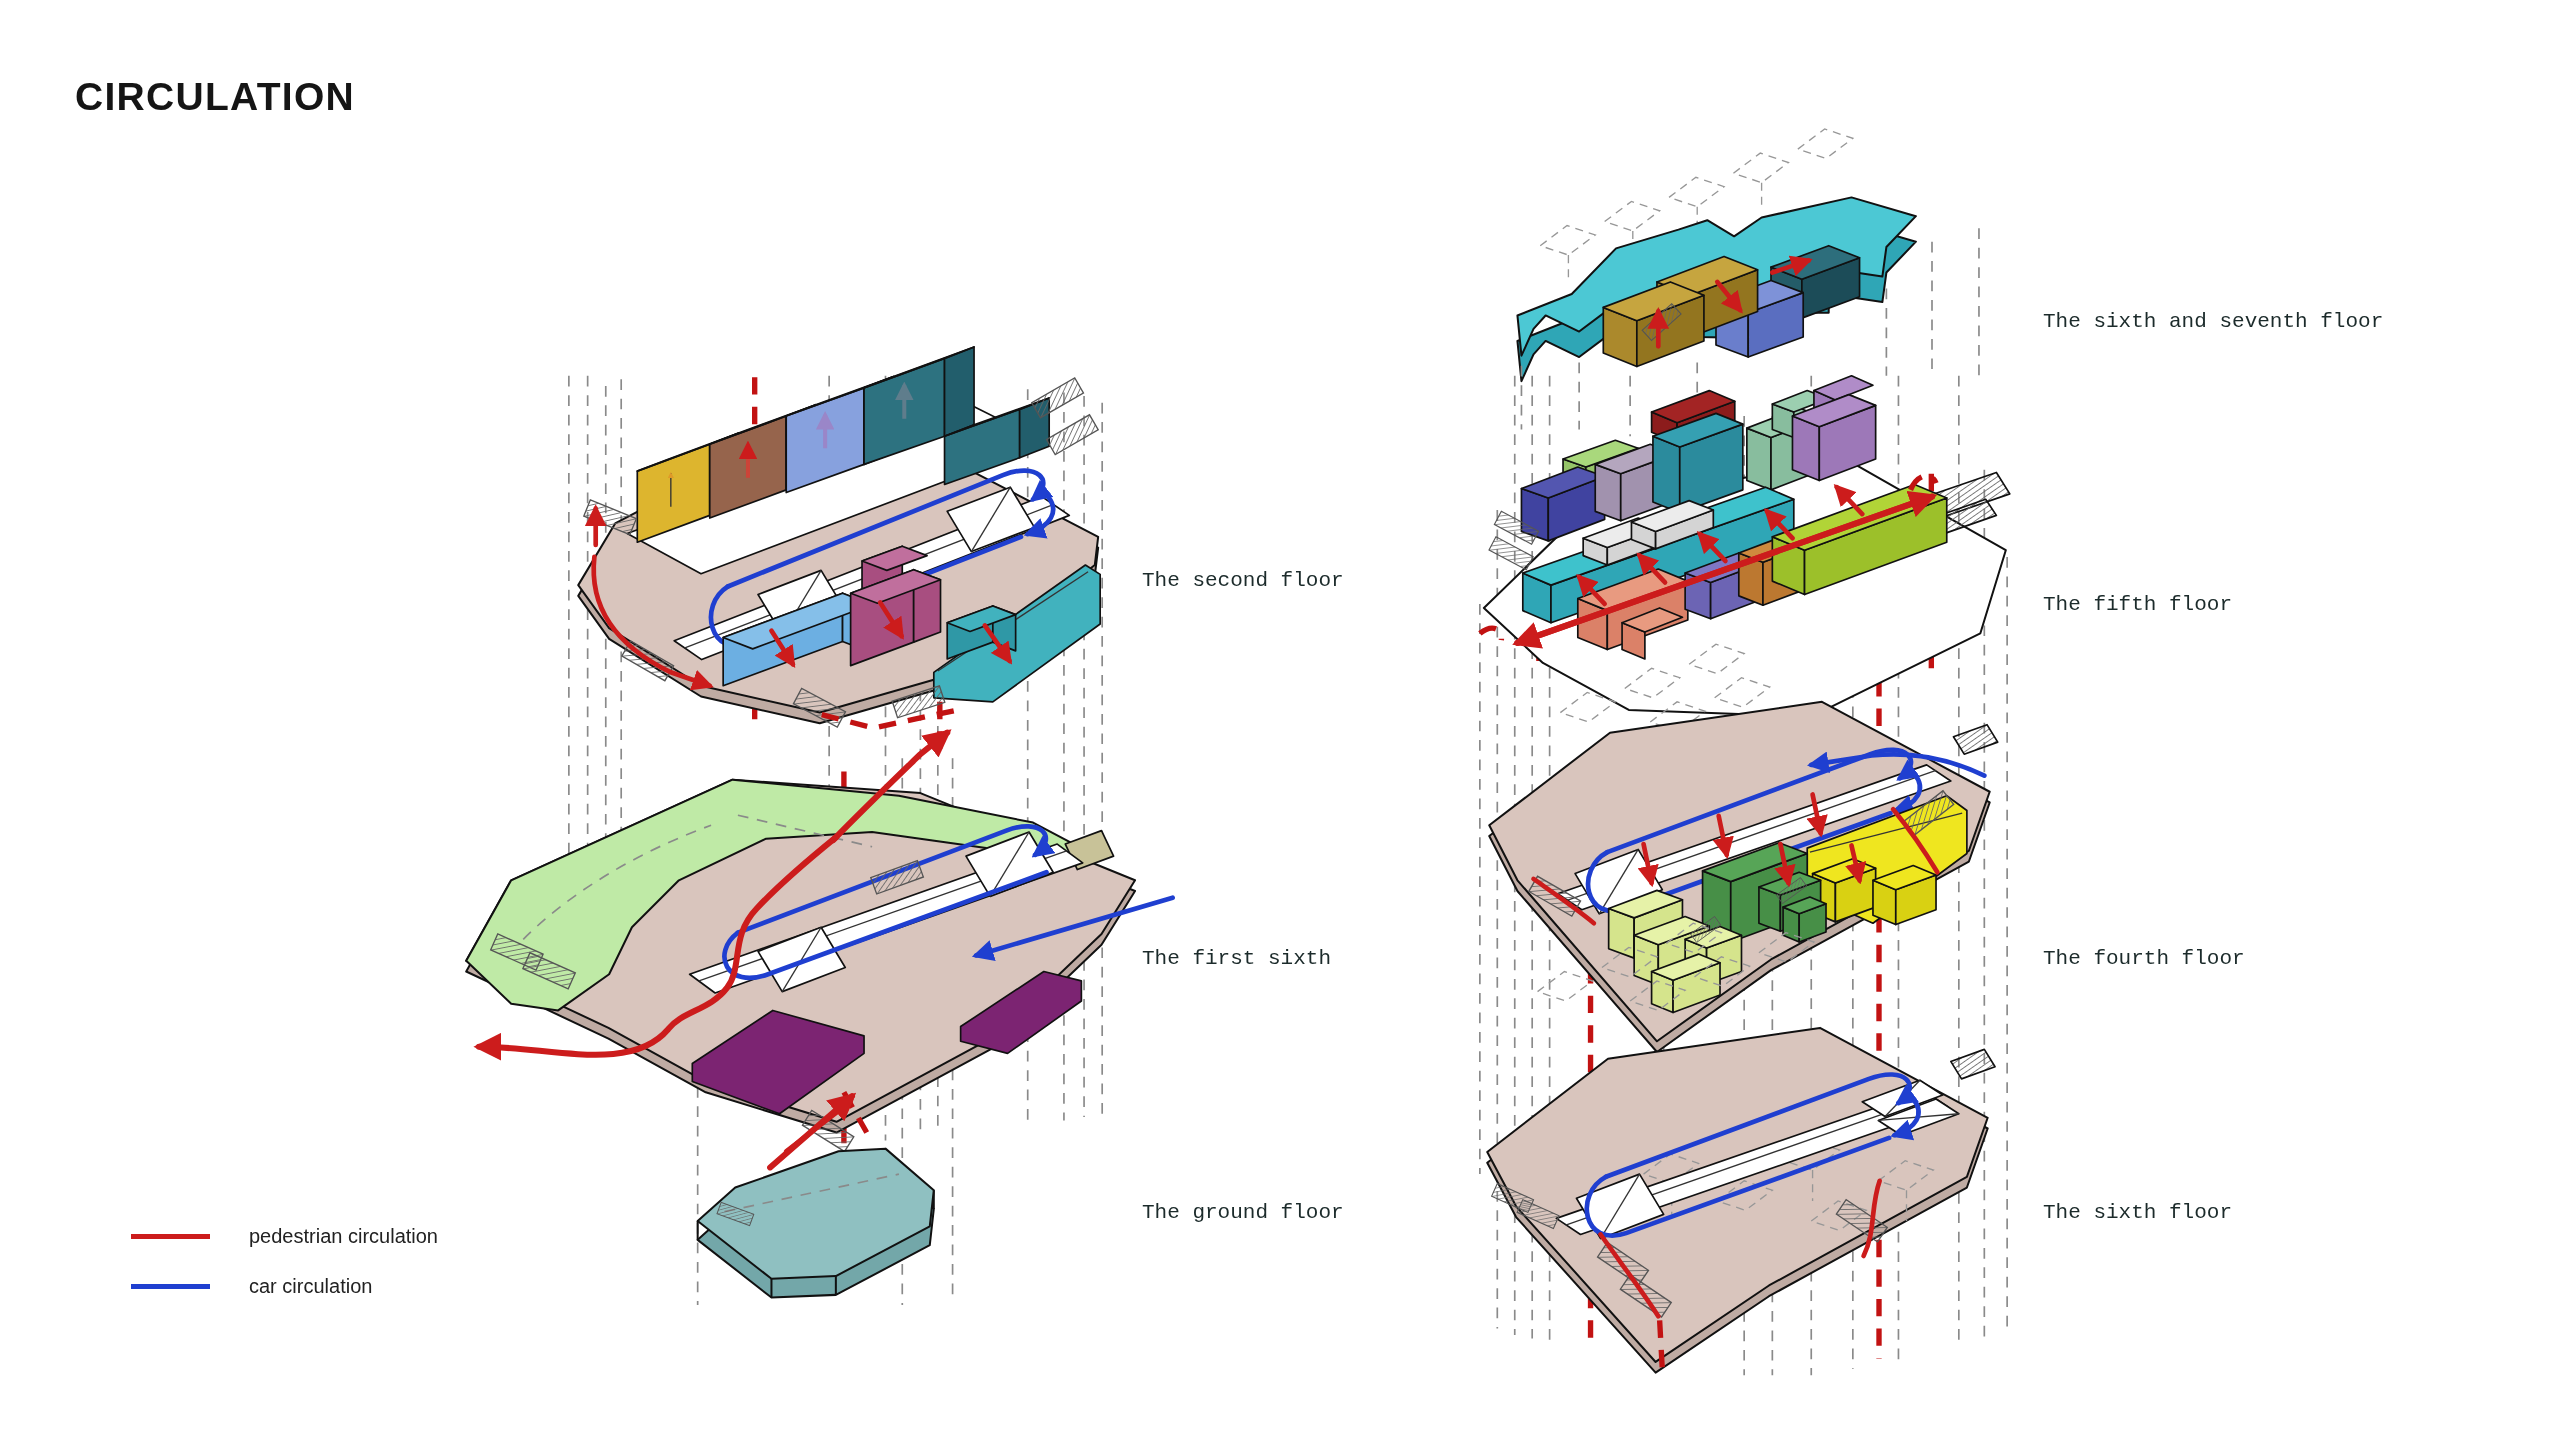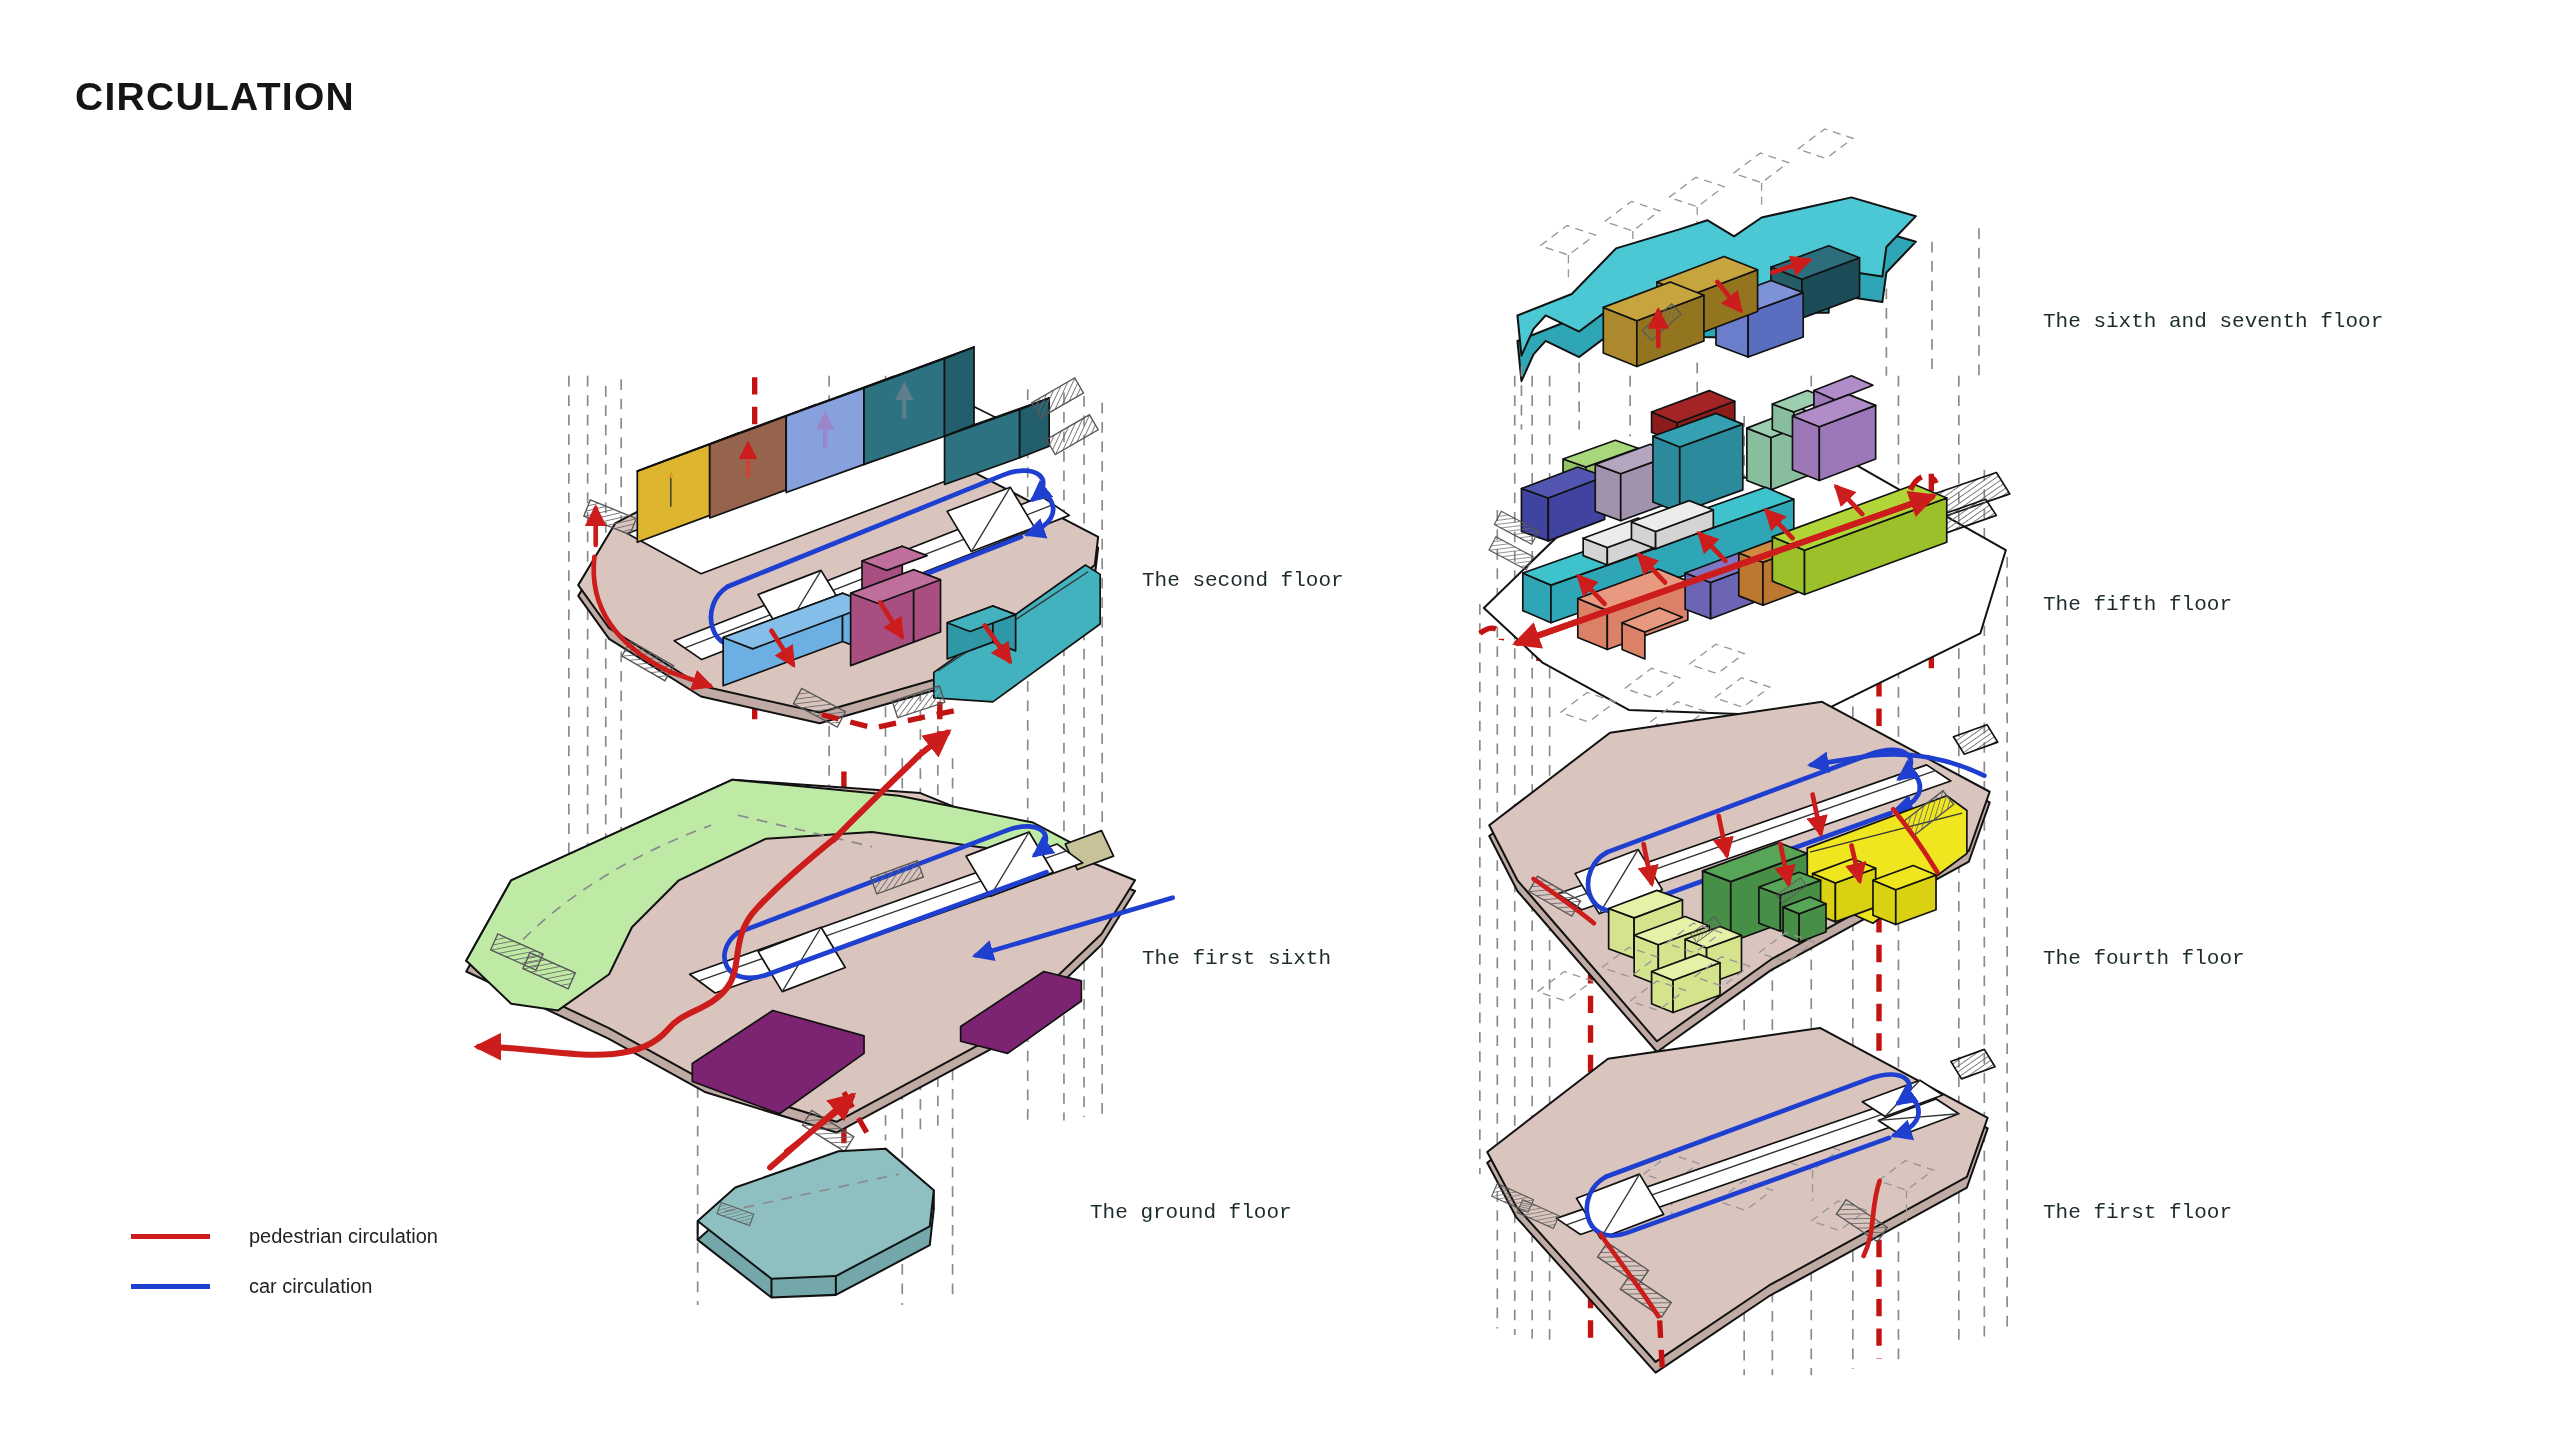--- a/index.html
+++ b/index.html
@@ -508,26 +508,26 @@
       <path class="rd" d="M 2474,1968 L 2478,2042" stroke-width="7"></path>
       <path class="rl" d="M 2802,1760 C 2788,1800 2796,1836 2778,1872" stroke-width="6"></path>
     </g>
   </g>
 </svg>
 
 <div class="abs page-title" style="left:75px;top:75px;">CIRCULATION</div>
 
 <div class="abs flabel" style="left:1142px;top:569px;">The second floor</div>
 <div class="abs flabel" style="left:1142px;top:947px;">The first sixth</div>
-<div class="abs flabel" style="left:1090px;top:1201px;">The ground floor</div>
+<div class="abs flabel" style="left:1142px;top:1201px;">The ground floor</div>
 
 <div class="abs flabel" style="left:2043px;top:310px;">The sixth and seventh floor</div>
 <div class="abs flabel" style="left:2043px;top:593px;">The fifth floor</div>
 <div class="abs flabel" style="left:2043px;top:947px;">The fourth floor</div>
-<div class="abs flabel" style="left:2043px;top:1201px;">The first floor</div>
+<div class="abs flabel" style="left:2043px;top:1201px;">The sixth floor</div>
 
 <div class="abs" style="left:131px;top:1225px;">
   <div class="legend-row" style="margin-bottom:27px;">
     <div class="legend-swatch" style="background-color: rgb(204, 28, 28);"></div>
     <span class="legend-label">pedestrian circulation</span>
   </div>
   <div class="legend-row">
     <div class="legend-swatch" style="background-color: rgb(31, 63, 208);"></div>
     <span class="legend-label">car circulation</span>
   </div>

